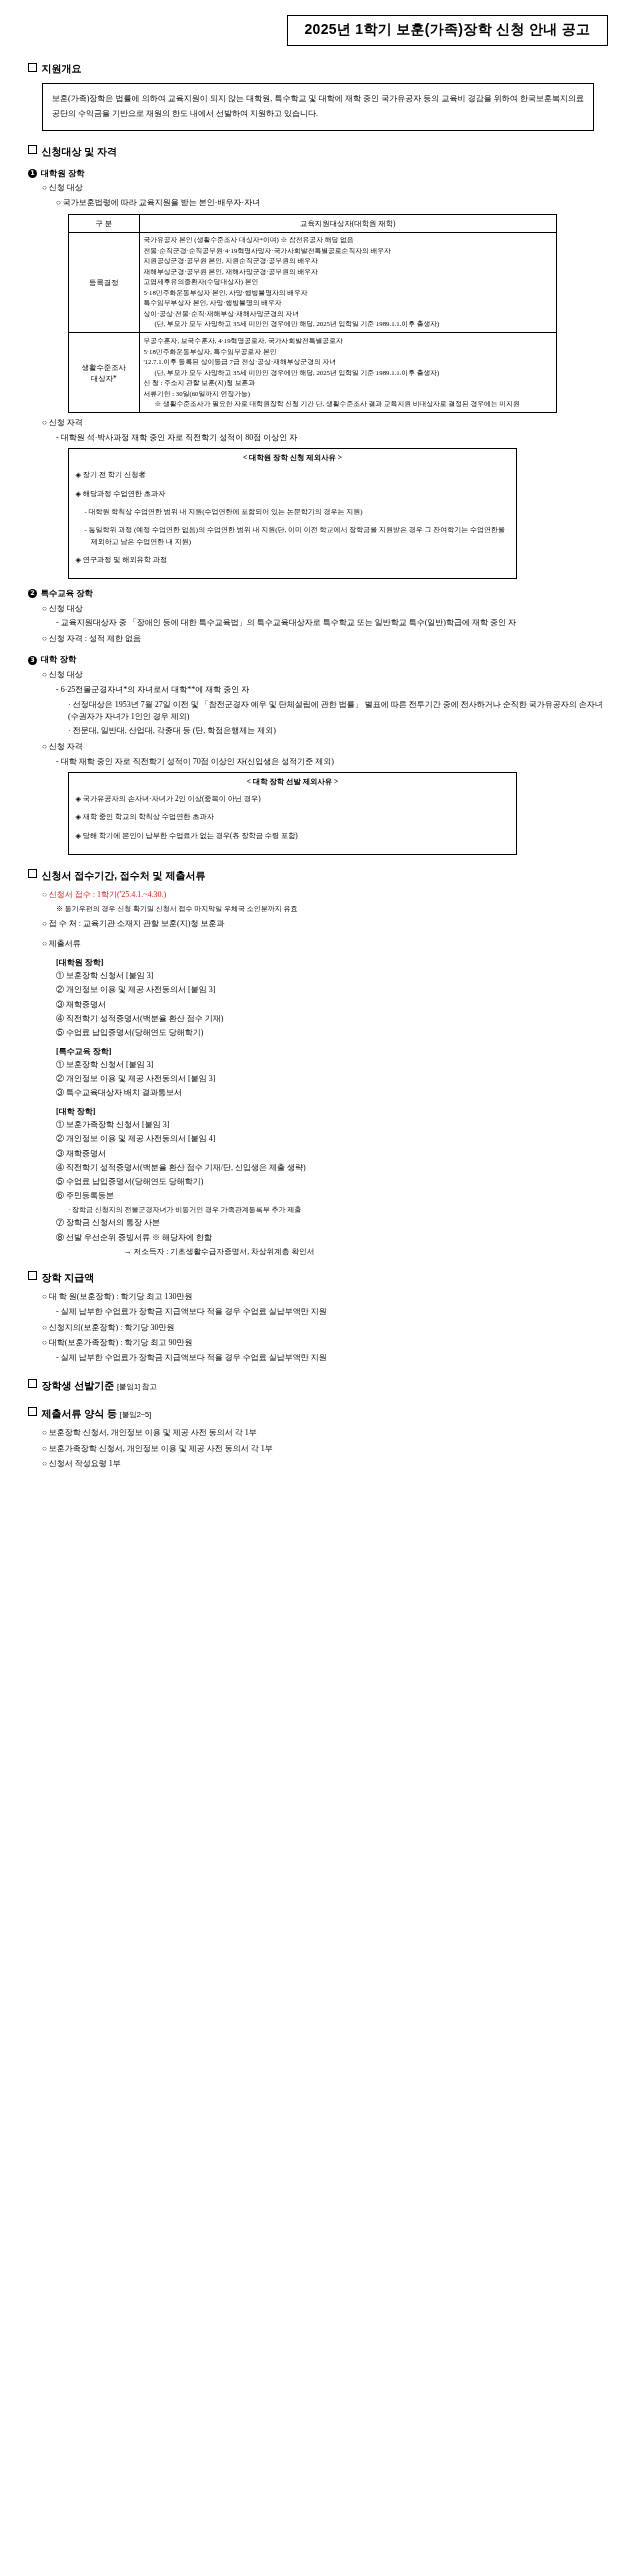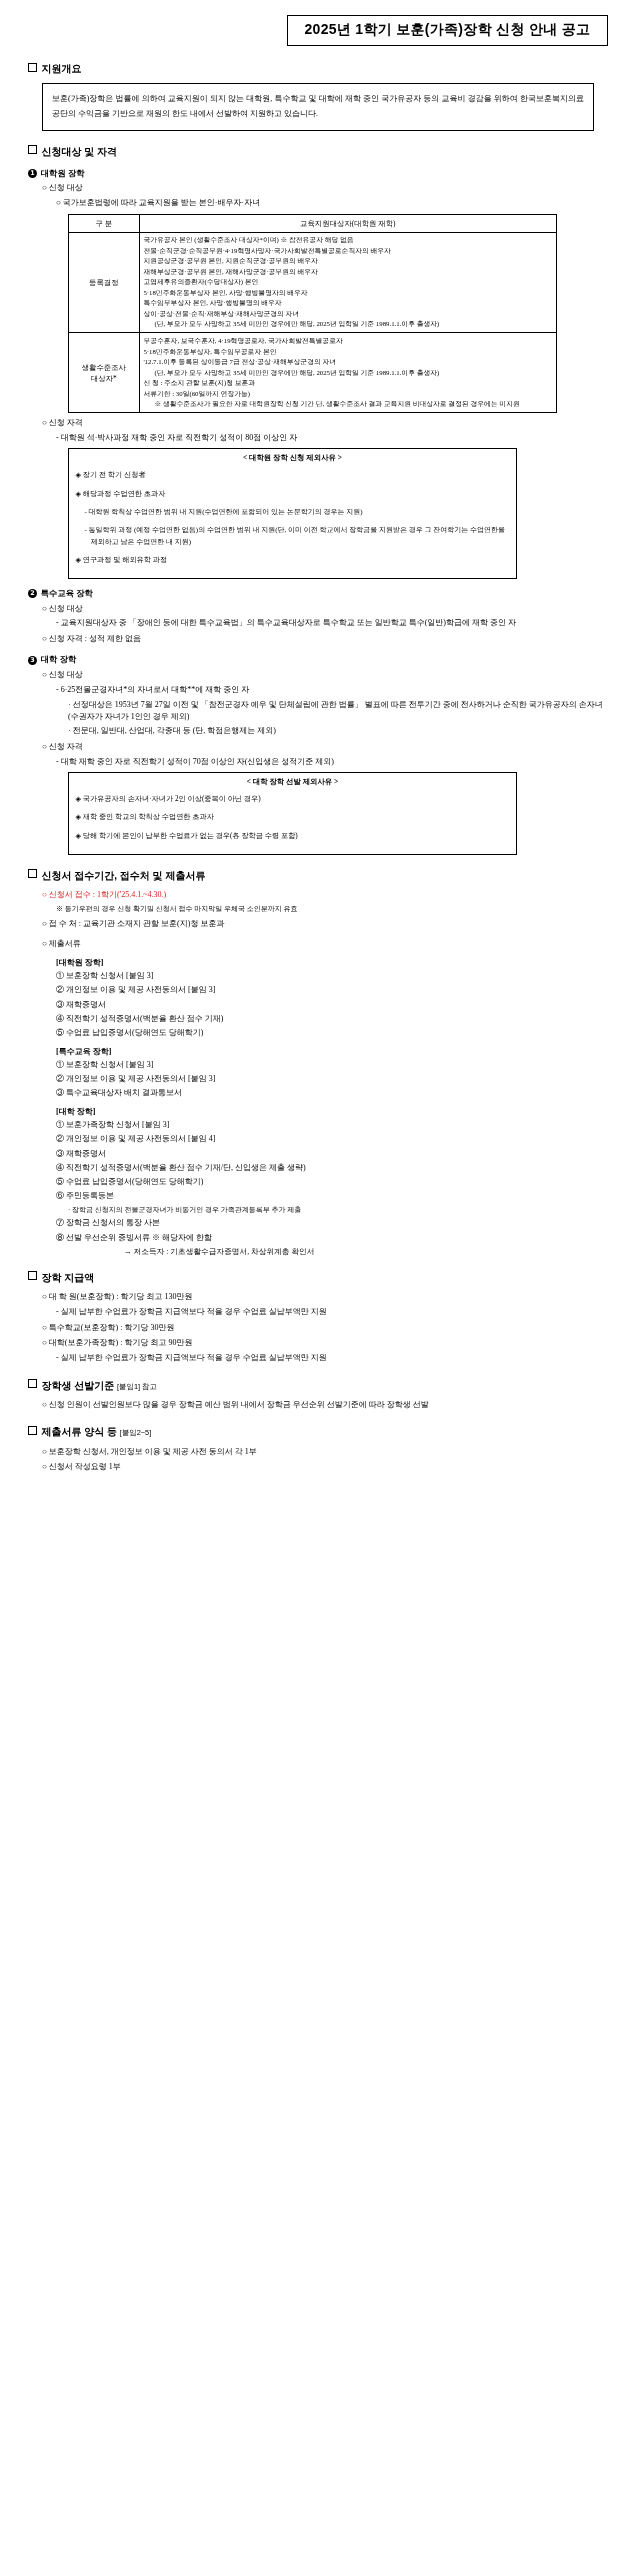--- a/index.html
+++ b/index.html
@@ -294,31 +294,31 @@
   <div class="lvl3 xsmall bullet-dot">장학금 신청지의 전몰군경자녀가 비동거인 경우 가족관계등록부 추가 제출</div>
   <div class="lvl2">⑦ <span>장학금 신청서의 통장 사본</span></div>
   <div class="lvl2">⑧ <span>선발 우선순위 증빙서류 ※ 해당자에 한함</span></div>
   <div class="arrow-row">→ 저소득자 : 기초생활수급자증명서, 차상위계층 확인서</div>
 
   <div class="h1">
     <span class="box"></span><span>장학 지급액</span>
   </div>
   <div class="lvl1 bullet-circ">대 학 원(보훈장학) : 학기당 최고 130만원</div>
   <div class="lvl2 bullet-dash">실제 납부한 수업료가 장학금 지급액보다 적을 경우 수업료 실납부액만 지원</div>
-  <div class="lvl1 bullet-circ">특수학교(보훈장학) : 학기당 30만원</div>
+  <div class="lvl1 bullet-circ">신청지의(보훈장학) : 학기당 30만원</div>
   <div class="lvl1 bullet-circ">대학(보훈가족장학) : 학기당 최고 90만원</div>
   <div class="lvl2 bullet-dash">실제 납부한 수업료가 장학금 지급액보다 적을 경우 수업료 실납부액만 지원</div>
 
   <div class="h1">
     <span class="box"></span><span>장학생 선발기준</span>
     <span class="small" style="font-weight:normal;">[붙임1] 참고</span>
   </div>
-  <div class="lvl1 bullet-circ">신청 인원이 선발인원보다 많을 경우 장학금 예산 범위 내에서 장학금 우선순위 선발기준에 따라 장학생 선발</div>
 
   <div class="h1">
     <span class="box"></span><span>제출서류 양식  등</span>
     <span class="small" style="font-weight:normal;">[붙임2~5]</span>
   </div>
   <div class="lvl1 bullet-circ">보훈장학 신청서, 개인정보 이용 및 제공 사전 동의서 각 1부</div>
+  <div class="lvl1 bullet-circ">보훈가족장학 신청서, 개인정보 이용 및 제공 사전 동의서 각 1부</div>
   <div class="lvl1 bullet-circ">신청서 작성요령 1부</div>
 
 </div>
 
 
 </body></html>

